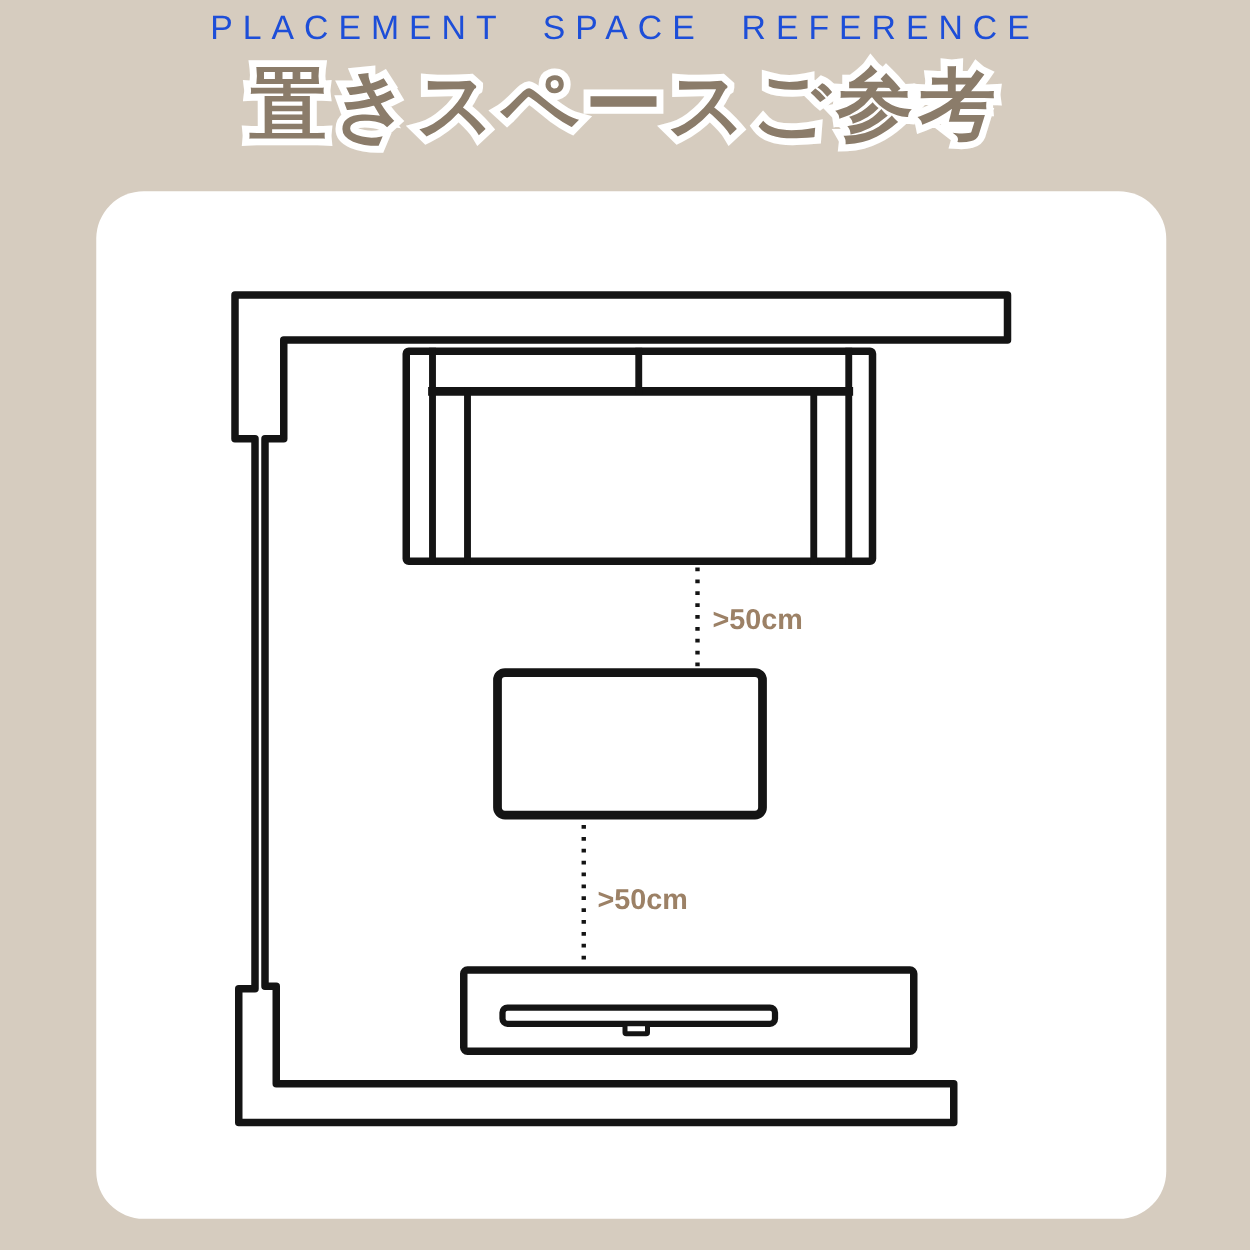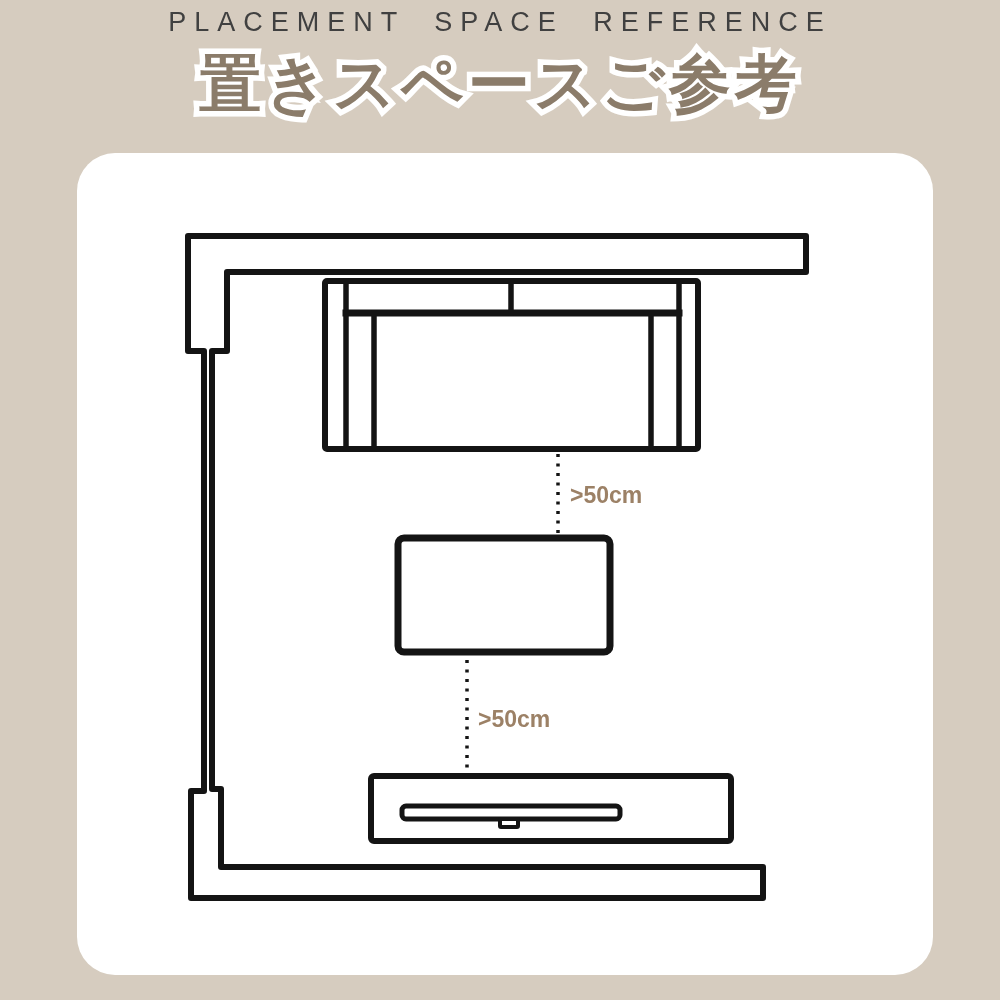--- a/index.html
+++ b/index.html
@@ -9,21 +9,21 @@
     font-family:"Liberation Sans", sans-serif;
   }
   .header-en {
     position:absolute; top:7px; left:0; width:1000px;
     text-align:center;
     font-family:"Liberation Sans", sans-serif;
     font-weight:300;
     font-size:27px;
     letter-spacing:8px;
     word-spacing:14px;
-    color:#404040;
+    color:#1d4ed8;
     white-space:nowrap;
   }
   .header-jp {
     position:absolute; top:42px; left:0; width:1000px;
     text-align:center;
     font-family:"DejaVu Sans", sans-serif;
     font-weight:800;
     font-size:62px;
     letter-spacing:4px;
     color:#8b7c6a;

